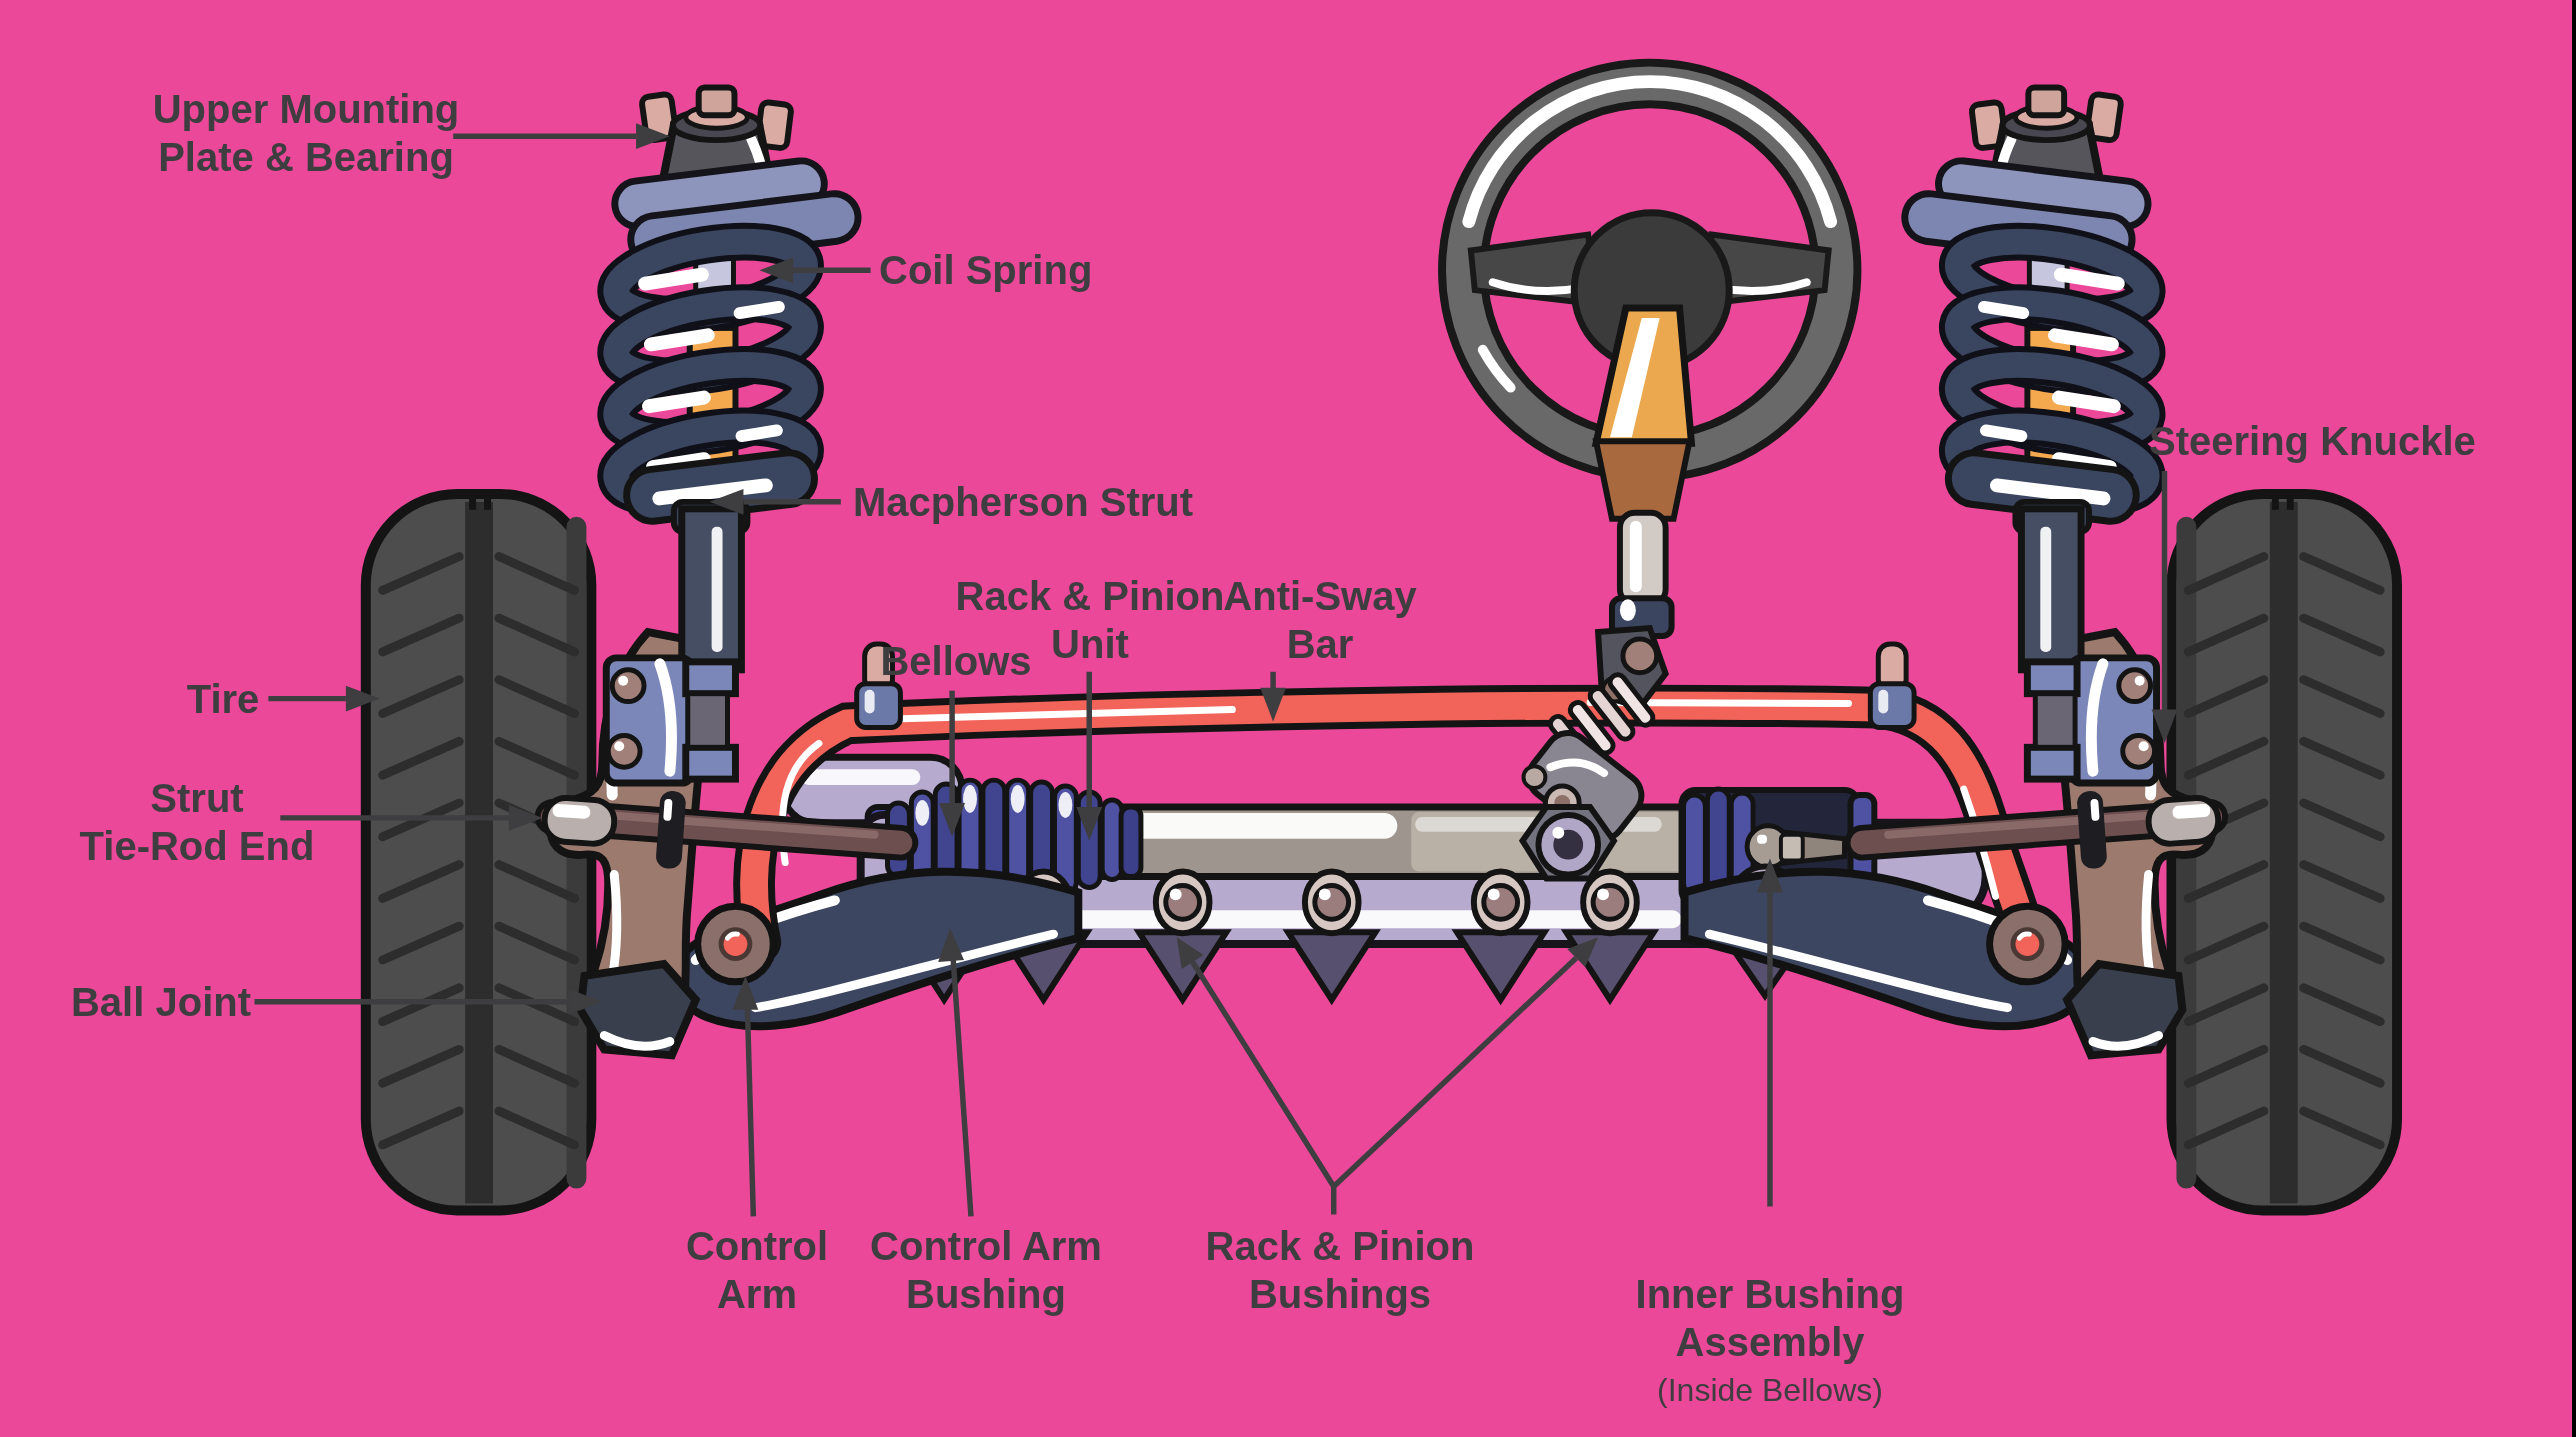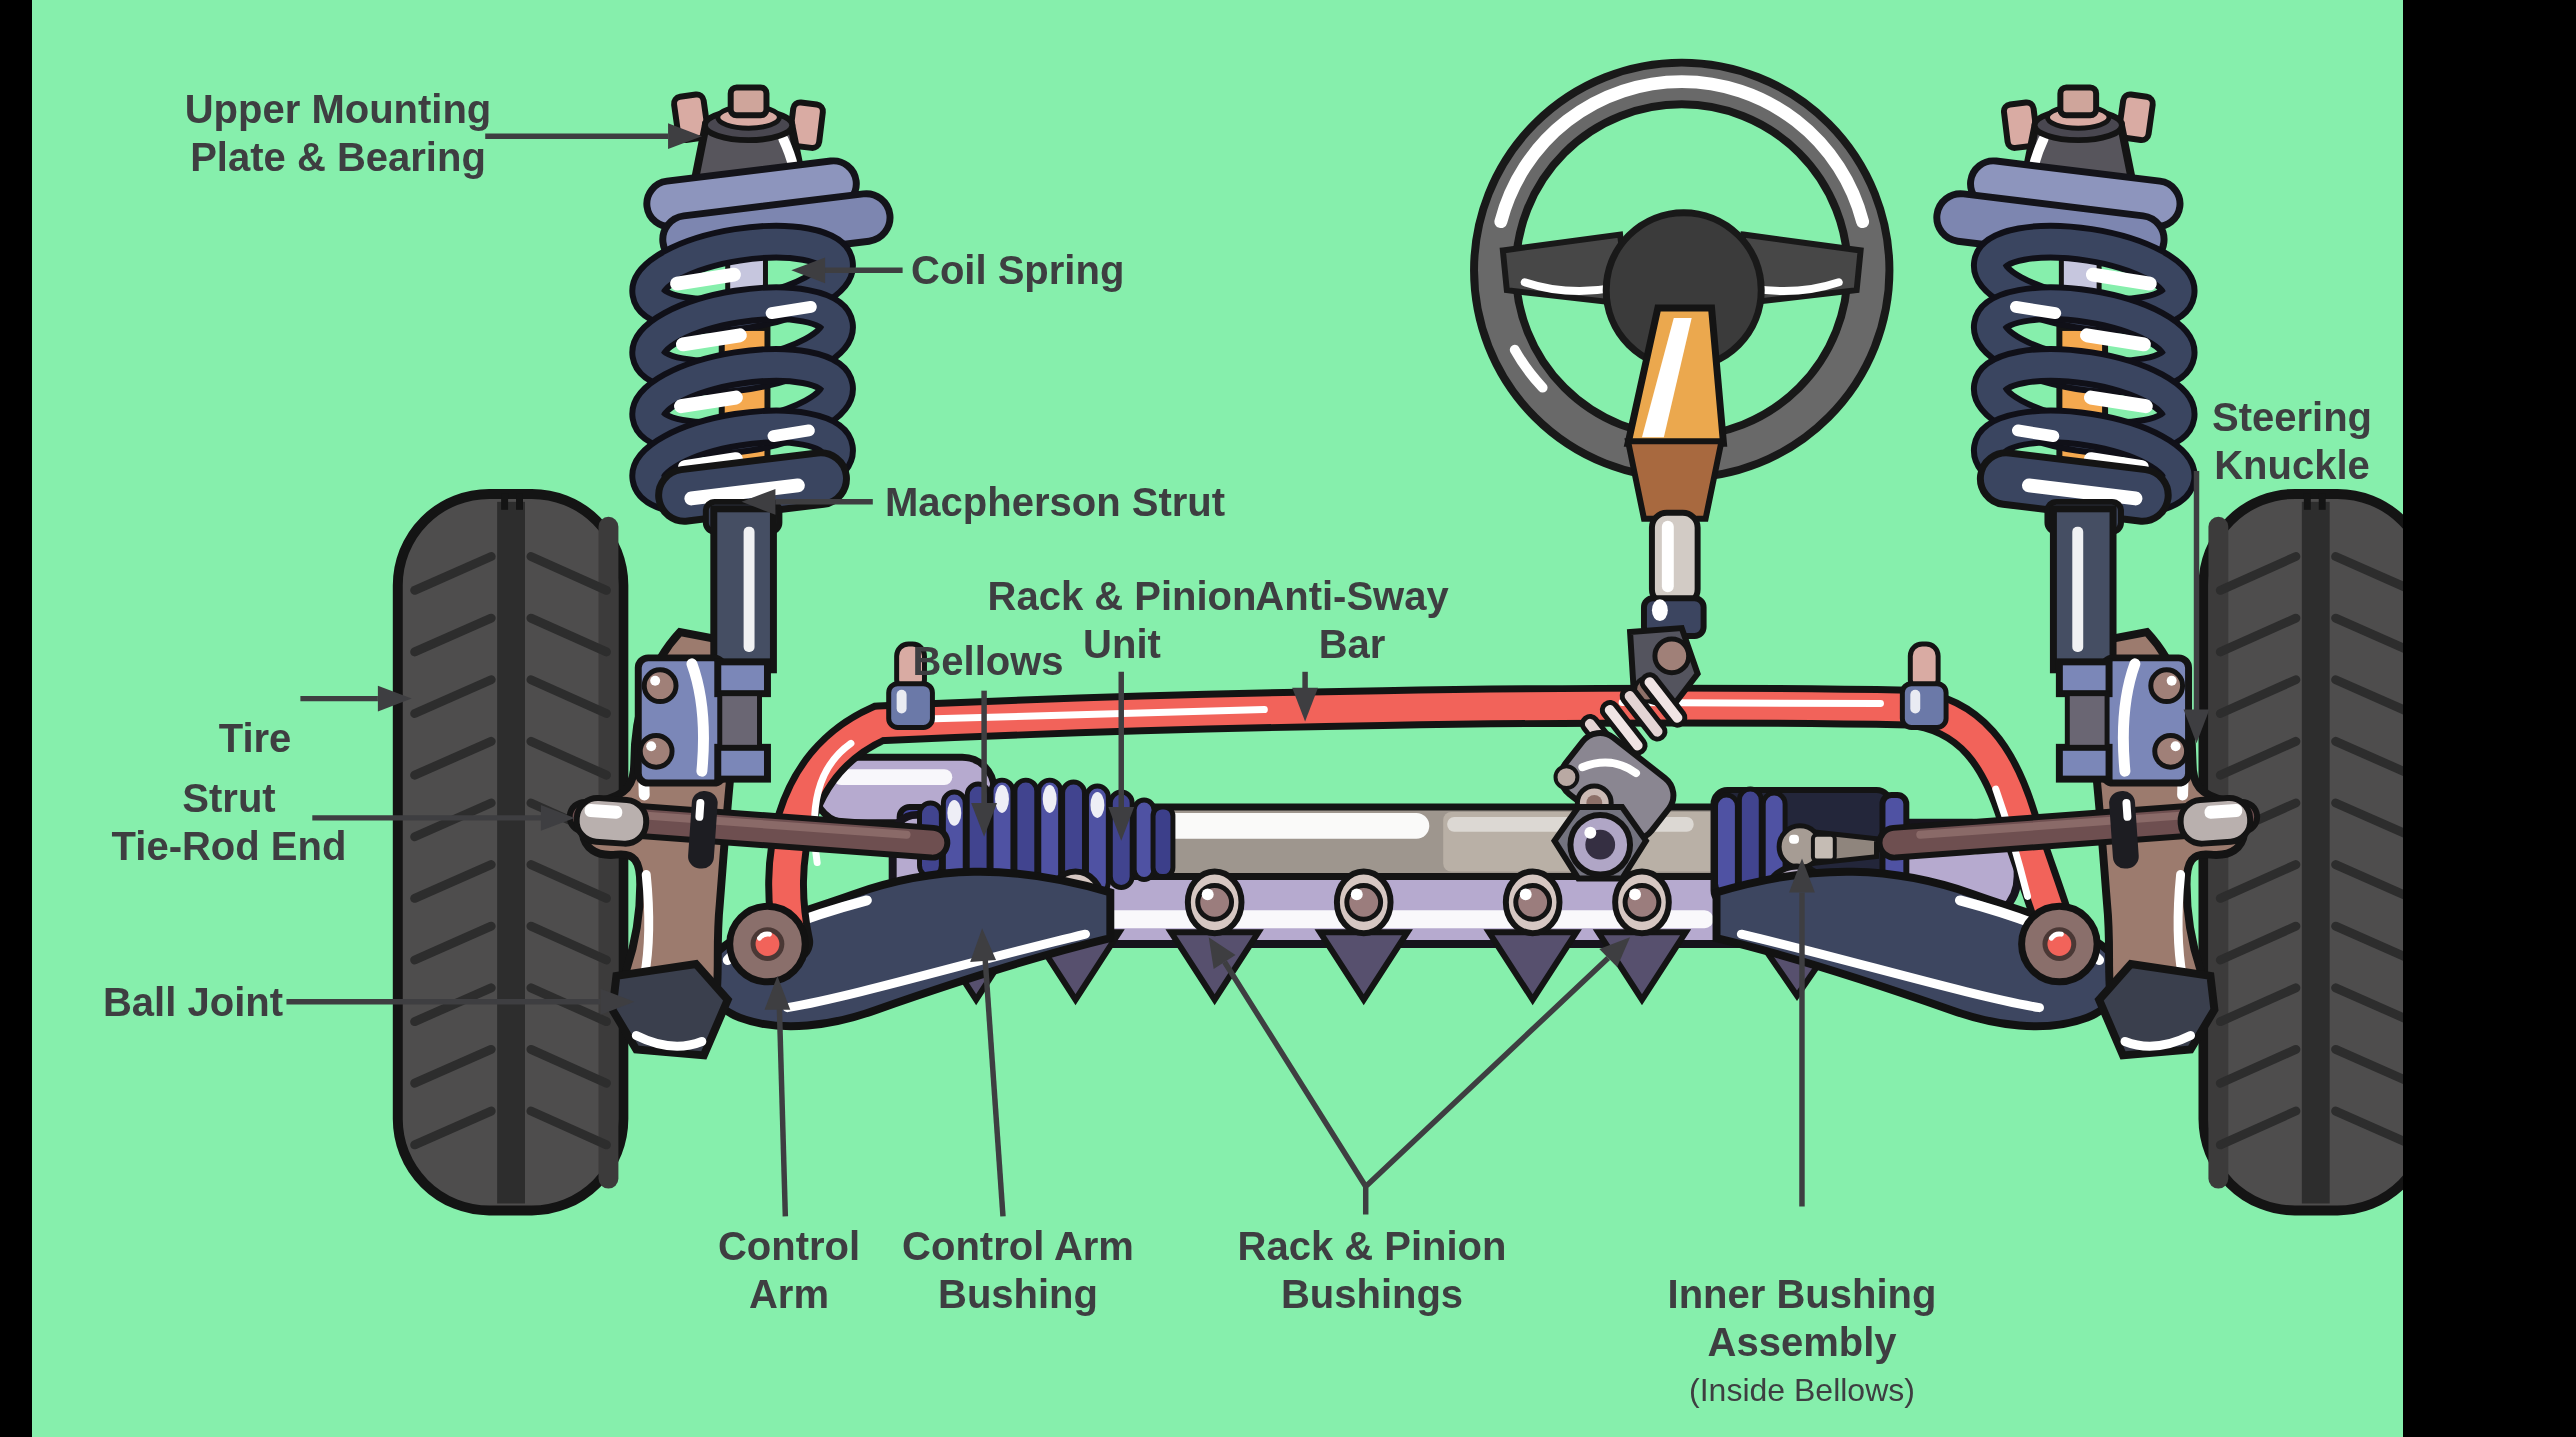--- a/index.html
+++ b/index.html
@@ -1,17 +1,17 @@
 <!DOCTYPE html>
 <html><head>
 <meta charset="utf-8">
 <style>
   html,body{margin:0;padding:0;background:#000;}
-  #stage{position:relative;width:2371px;height:1437px;background:#86efac;overflow:hidden;
-         font-family:"Liberation Sans",sans-serif;margin-left:32px;}
+  #stage{position:relative;width:2572px;height:1437px;background:#ec4899;overflow:hidden;
+         font-family:"Liberation Sans",sans-serif;}
   #art{position:absolute;left:0;top:0;width:2576px;height:1437px;}
   .label{position:absolute;font:700 40px/48px "Liberation Sans",sans-serif;color:#3e3e41;
          white-space:pre-line;text-align:center;transform:translate(-50%,-50%);}
   .label.anchor-left{transform:translate(0,-50%);text-align:center;}
   .label.anchor-top{transform:translate(-50%,0);}
   .label .sub{display:block;font-weight:400;font-size:32px;line-height:44px;margin-top:2px;}
 </style>
 </head>
 <body>
 
@@ -353,21 +353,21 @@
 
 <div class="label" style="left:306px;top:133px">Upper Mounting
 Plate &amp; Bearing</div>
 <div class="label anchor-left" style="left:879px;top:270px">Coil Spring</div>
 <div class="label anchor-left" style="left:853px;top:502px">Macpherson Strut</div>
 <div class="label" style="left:956px;top:661px">Bellows</div>
 <div class="label" style="left:1090px;top:620px">Rack &amp; Pinion
 Unit</div>
 <div class="label" style="left:1320px;top:620px">Anti-Sway
 Bar</div>
-<div class="label" style="left:223px;top:738px">Tire</div>
+<div class="label" style="left:223px;top:699px">Tire</div>
 <div class="label" style="left:197px;top:822px">Strut
 Tie-Rod End</div>
 <div class="label" style="left:161px;top:1002px">Ball Joint</div>
 <div class="label" style="left:757px;top:1270px">Control
 Arm</div>
 <div class="label" style="left:986px;top:1270px">Control Arm
 Bushing</div>
 <div class="label" style="left:1340px;top:1270px">Rack &amp; Pinion
 Bushings</div>
 <div class="label anchor-top" style="left:1770px;top:1222px">

